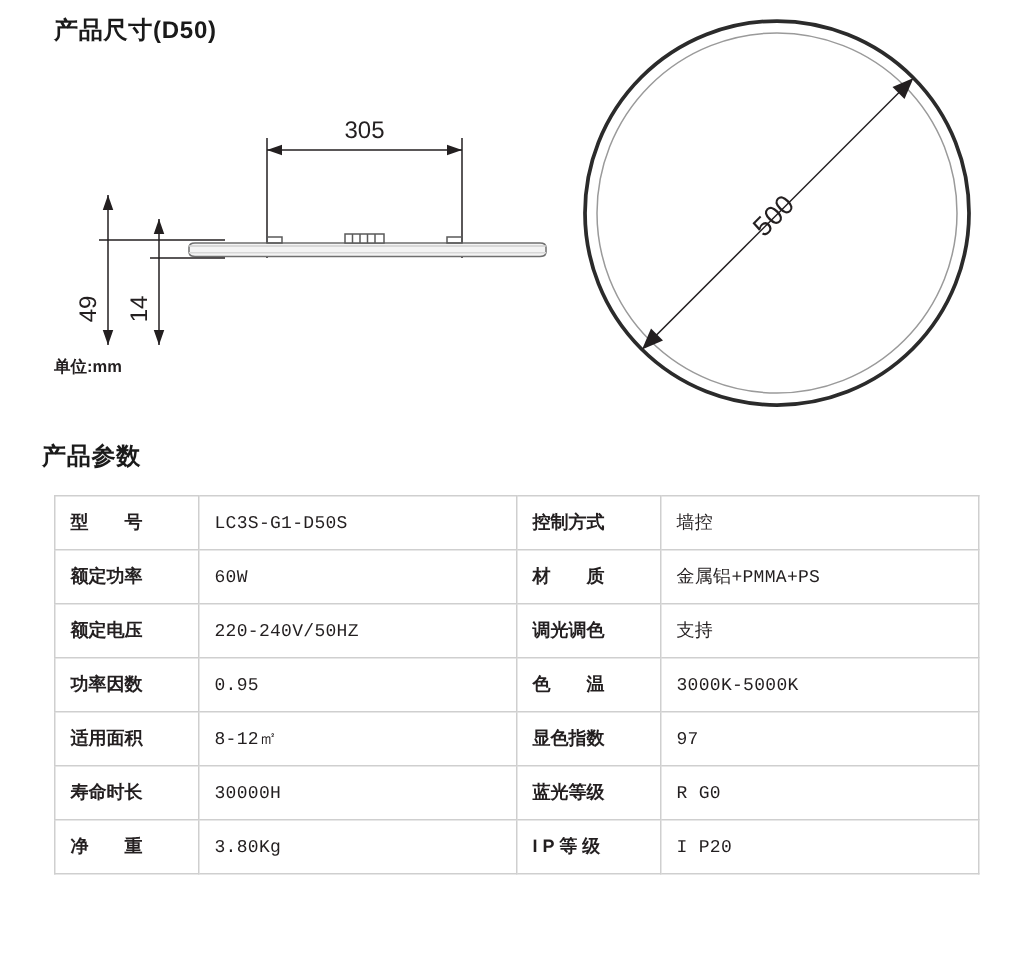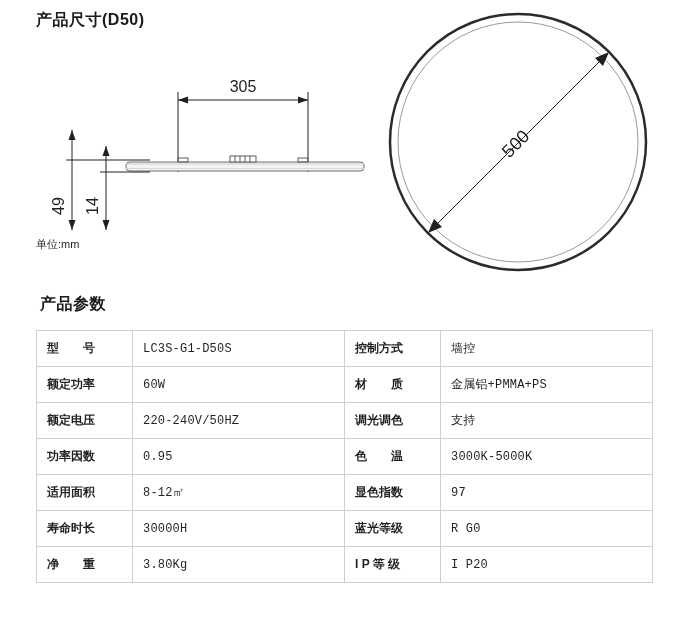--- a/index.html
+++ b/index.html
@@ -22,36 +22,37 @@
 
   
   .section-title {
     position: absolute;
     font-size: 16px;
     font-weight: bold;
     letter-spacing: 0.5px;
     color: #1a1a1a;
   }
   #title-dim { left: 36px; top: 10px; }
-  #title-param { left: 40px; top: 294px; }
+  #title-param { left: 28px; top: 294px; }
 
   
   .dim-wrap {
     position: absolute;
     left: 30px;
     top: 60px;
     width: 340px;
     height: 200px;
   }
   .unit-label {
     position: absolute;
     left: 36px;
     top: 237px;
     font-size: 11px;
     color: #231f20;
+    font-weight: bold;
   }
 
   svg { display: block; }
 
   
   .table-wrap {
     position: absolute;
     left: 36px;
     top: 330px;
     width: 615px;

